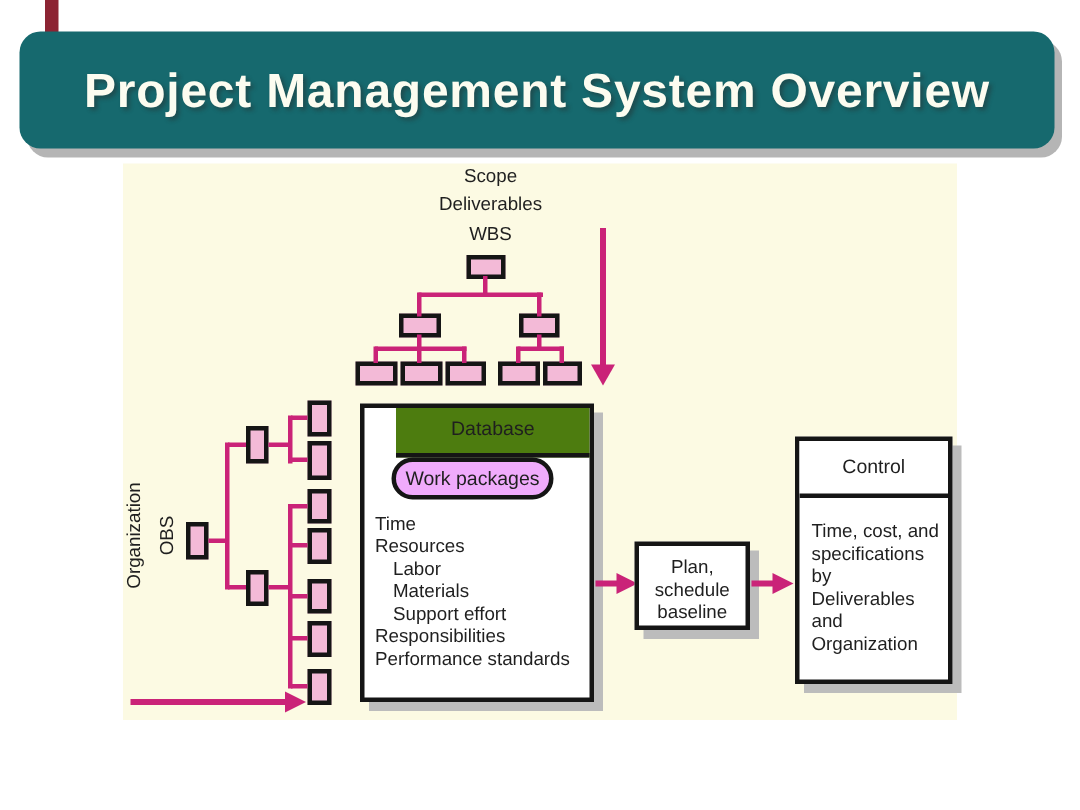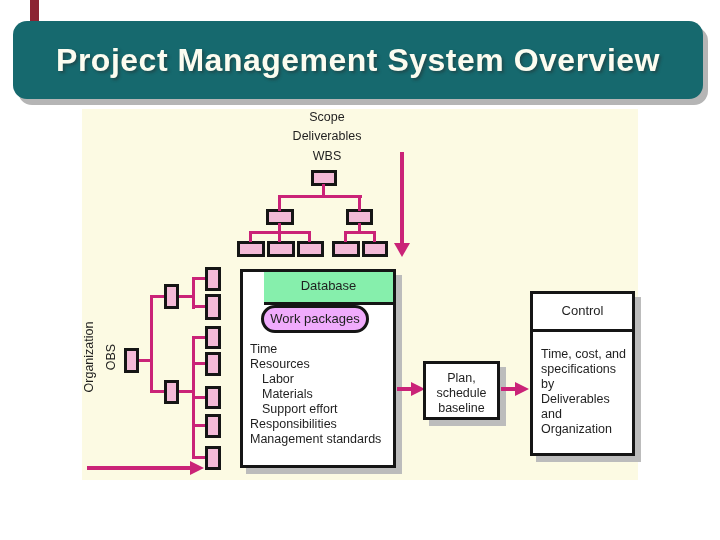--- a/index.html
+++ b/index.html
@@ -15,21 +15,21 @@
   .lbl{font-size:12.5px;line-height:14px;color:#1f1f1f;}
   .center{text-align:center;}
   .node{background:#f3bad7;border:3px solid #151515;box-sizing:border-box;}
   .ln{background:#ca2378;}
   .arrow-head-down{width:0;height:0;border-left:8px solid transparent;border-right:8px solid transparent;
                    border-top:14px solid #ca2378;}
   .arrow-head-right{width:0;height:0;border-top:7px solid transparent;border-bottom:7px solid transparent;
                     border-left:14px solid #ca2378;}
   .vlabel{transform:rotate(-90deg);transform-origin:center;font-size:12.5px;white-space:nowrap;}
   .frame{background:#ffffff;border:3px solid #151515;box-sizing:border-box;box-shadow:6px 6px 0 #bcbcbc;}
-  .db-header{left:0;top:0;right:0;height:30px;background:#86efac;border-bottom:3px solid #151515;
+  .db-header{left:0;top:0;right:0;height:30px;background:#4d7c0f;border-bottom:3px solid #151515;
              font-size:13px;line-height:28px;text-align:center;margin-left:21px;}
   .pill{background:#f0abfc;border:3px solid #151515;box-sizing:border-box;border-radius:14px;
         font-size:13px;line-height:22px;text-align:center;}
   .db-item{font-size:12.5px;line-height:15px;white-space:nowrap;}
   .db-item.indent{padding-left:12px;}
   .plan-line{font-size:12.5px;line-height:15px;text-align:center;}
   .ctl-header{left:0;top:0;right:0;height:35px;border-bottom:3px solid #151515;
               font-size:13px;line-height:33px;text-align:center;background:#ffffff;}
   .ctl-line{font-size:12.5px;line-height:15px;white-space:nowrap;}
 </style>
@@ -112,21 +112,21 @@
     <div class="abs db-header">Database</div>
   </div>
   <div class="abs pill" style="left:261px;top:305px;width:108px;height:28px">Work packages</div>
   <div class="abs" style="left:250px;top:342px;width:142px">
       <div class="db-item">Time</div>
       <div class="db-item">Resources</div>
       <div class="db-item indent">Labor</div>
       <div class="db-item indent">Materials</div>
       <div class="db-item indent">Support effort</div>
       <div class="db-item">Responsibilities</div>
-      <div class="db-item">Management standards</div>
+      <div class="db-item">Performance standards</div>
     </div>
 
   <div class="abs ln" style="left:397px;top:387px;width:16px;height:4px"></div>
   <div class="abs arrow-head-right" style="left:411px;top:382px"></div>
 
   <div class="abs frame" style="left:423px;top:361px;width:77px;height:59px;padding-top:7px">
       <div class="plan-line">Plan,</div>
       <div class="plan-line">schedule</div>
       <div class="plan-line">baseline</div>
     </div>

